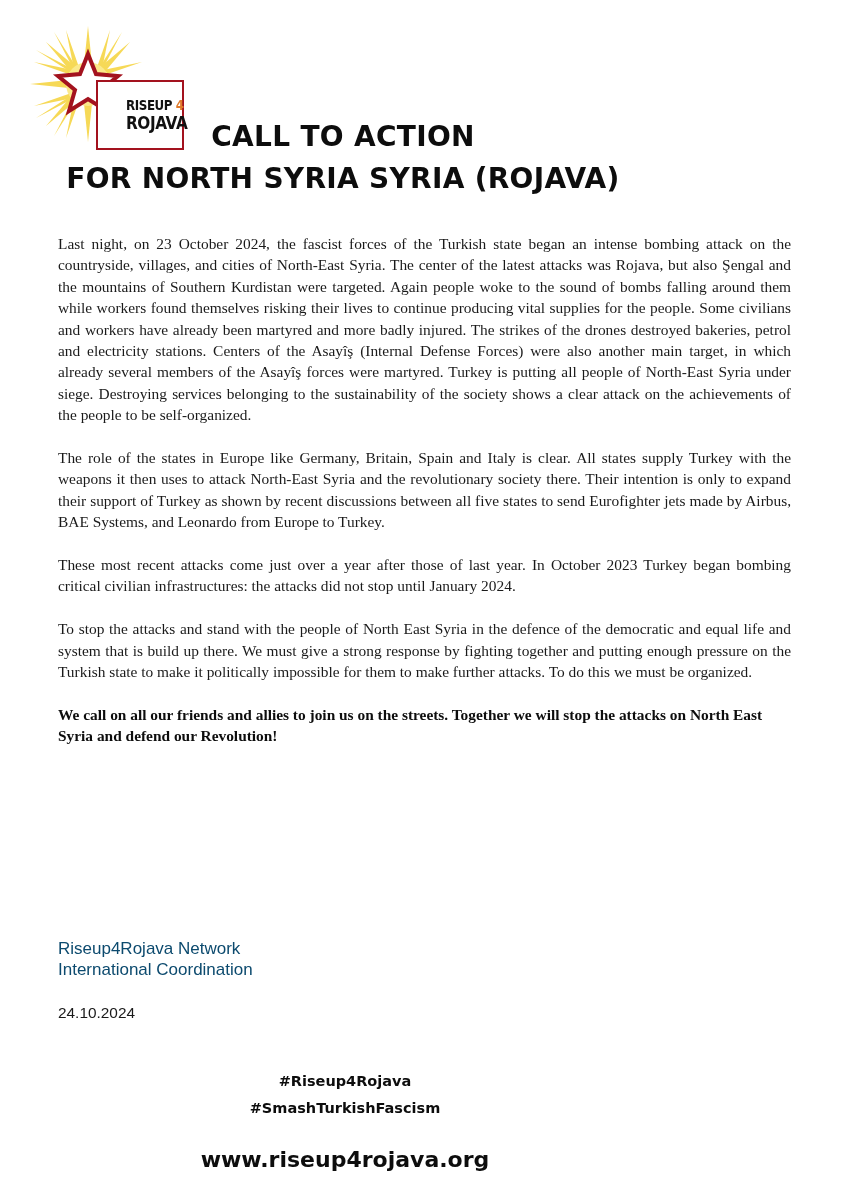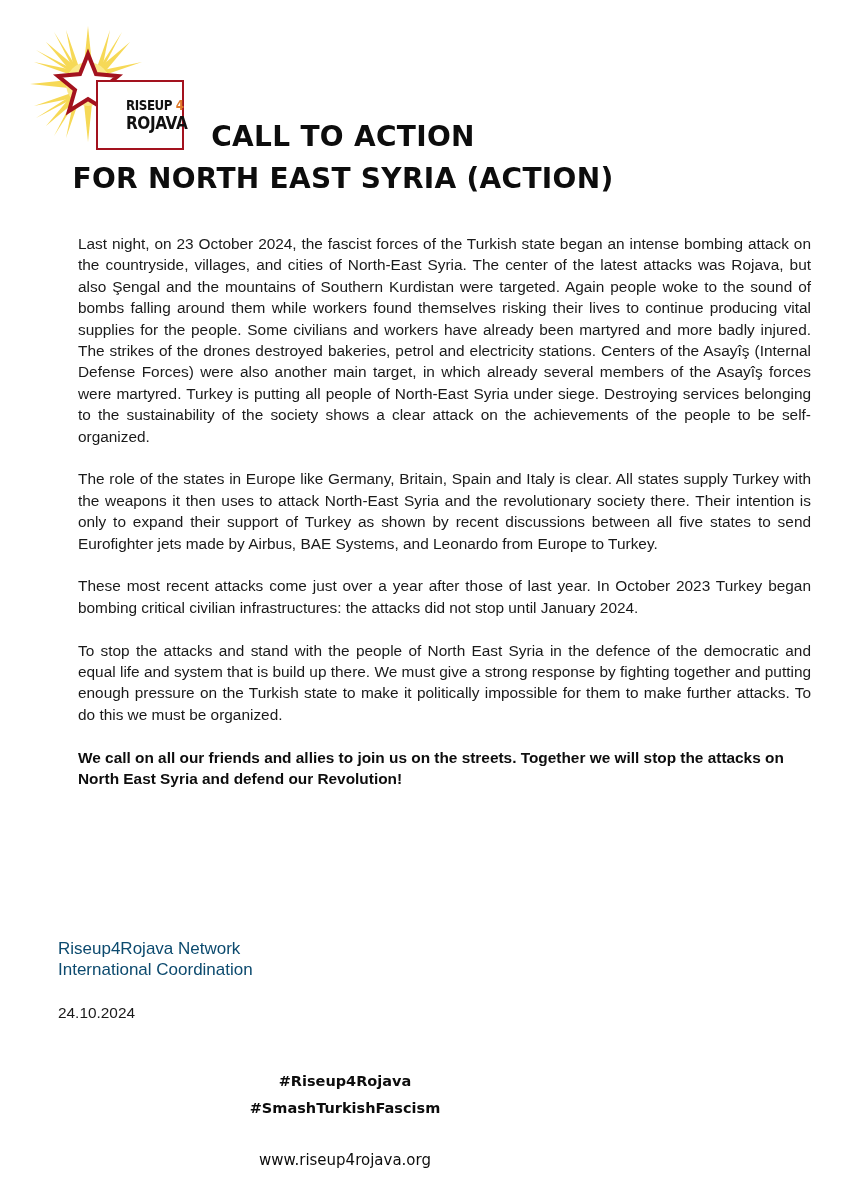--- a/index.html
+++ b/index.html
@@ -68,26 +68,25 @@
       line-height: 42px;
       color: #0d0d0d;
       letter-spacing: 0.3px;
     }
     .title div { white-space: nowrap; }
     .body-text {
       position: absolute;
       left: 58px;
       width: 733px;
       top: 233px;
-      font-family: Liberation Sans, sans-serif;
+      font-family: Liberation Serif, serif;
       font-size: 15.4px;
       line-height: 21.4px;
       color: #1a1a1a;
       text-align: justify;
-      margin-left: 20px;
     }
     .body-text p {
       margin: 0 0 21.4px 0;
     }
     .body-text p.bold {
       font-weight: bold;
       color: #0d0d0d;
       text-align: left;
     }
     .signature {
@@ -120,22 +119,22 @@
       line-height: 27px;
       color: #0d0d0d;
     }
     .website {
       position: absolute;
       left: 0;
       width: 690px;
       top: 1145px;
       text-align: center;
       font-family: "DejaVu Sans", sans-serif;
-      font-weight: normal;
-      font-size: 15px;
+      font-weight: bold;
+      font-size: 22px;
       line-height: 30px;
       color: #0d0d0d;
     }
   </style>
 </head>
 <body>
 
 <div class="logo">
   <svg width="160" height="125" viewBox="0 0 160 125">
     <g transform="translate(60,62)">
@@ -166,21 +165,21 @@
     </g>
   </svg>
   <div class="logo-text">
     <div class="logo-line1"><span>RISEUP</span> <span class="four">4</span></div>
     <div class="logo-line2">ROJAVA</div>
   </div>
 </div>
 
 <div class="title">
   <div>CALL TO ACTION</div>
-  <div>FOR NORTH EAST SYRIA (ACTION)</div>
+  <div>FOR NORTH SYRIA SYRIA (ROJAVA)</div>
 </div>
 
 <div class="body-text">
   <p>Last night, on 23 October 2024, the fascist forces of the Turkish state began an intense bombing attack on the countryside, villages, and cities of North-East Syria. The center of the latest attacks was Rojava, but also Şengal and the mountains of Southern Kurdistan were targeted. Again people woke to the sound of bombs falling around them while workers found themselves risking their lives to continue producing vital supplies for the people. Some civilians and workers have already been martyred and more badly injured. The strikes of the drones destroyed bakeries, petrol and electricity stations. Centers of the Asayîş (Internal Defense Forces) were also another main target, in which already several members of the Asayîş forces were martyred. Turkey is putting all people of North-East Syria under siege. Destroying services belonging to the sustainability of the society shows a clear attack on the achievements of the people to be self-organized.</p>
   <p>The role of the states in Europe like Germany, Britain, Spain and Italy is clear. All states supply Turkey with the weapons it then uses to attack North-East Syria and the revolutionary society there. Their intention is only to expand their support of Turkey as shown by recent discussions between all five states to send Eurofighter jets made by Airbus, BAE Systems, and Leonardo from Europe to Turkey.</p>
   <p>These most recent attacks come just over a year after those of last year. In October 2023 Turkey began bombing critical civilian infrastructures: the attacks did not stop until January 2024.</p>
   <p>To stop the attacks and stand with the people of North East Syria in the defence of the democratic and equal life and system that is build up there. We must give a strong response by fighting together and putting enough pressure on the Turkish state to make it politically impossible for them to make further attacks. To do this we must be organized.</p>
   <p class="bold">We call on all our friends and allies to join us on the streets. Together we will stop the attacks on North East Syria and defend our Revolution!</p>
 </div>
 

